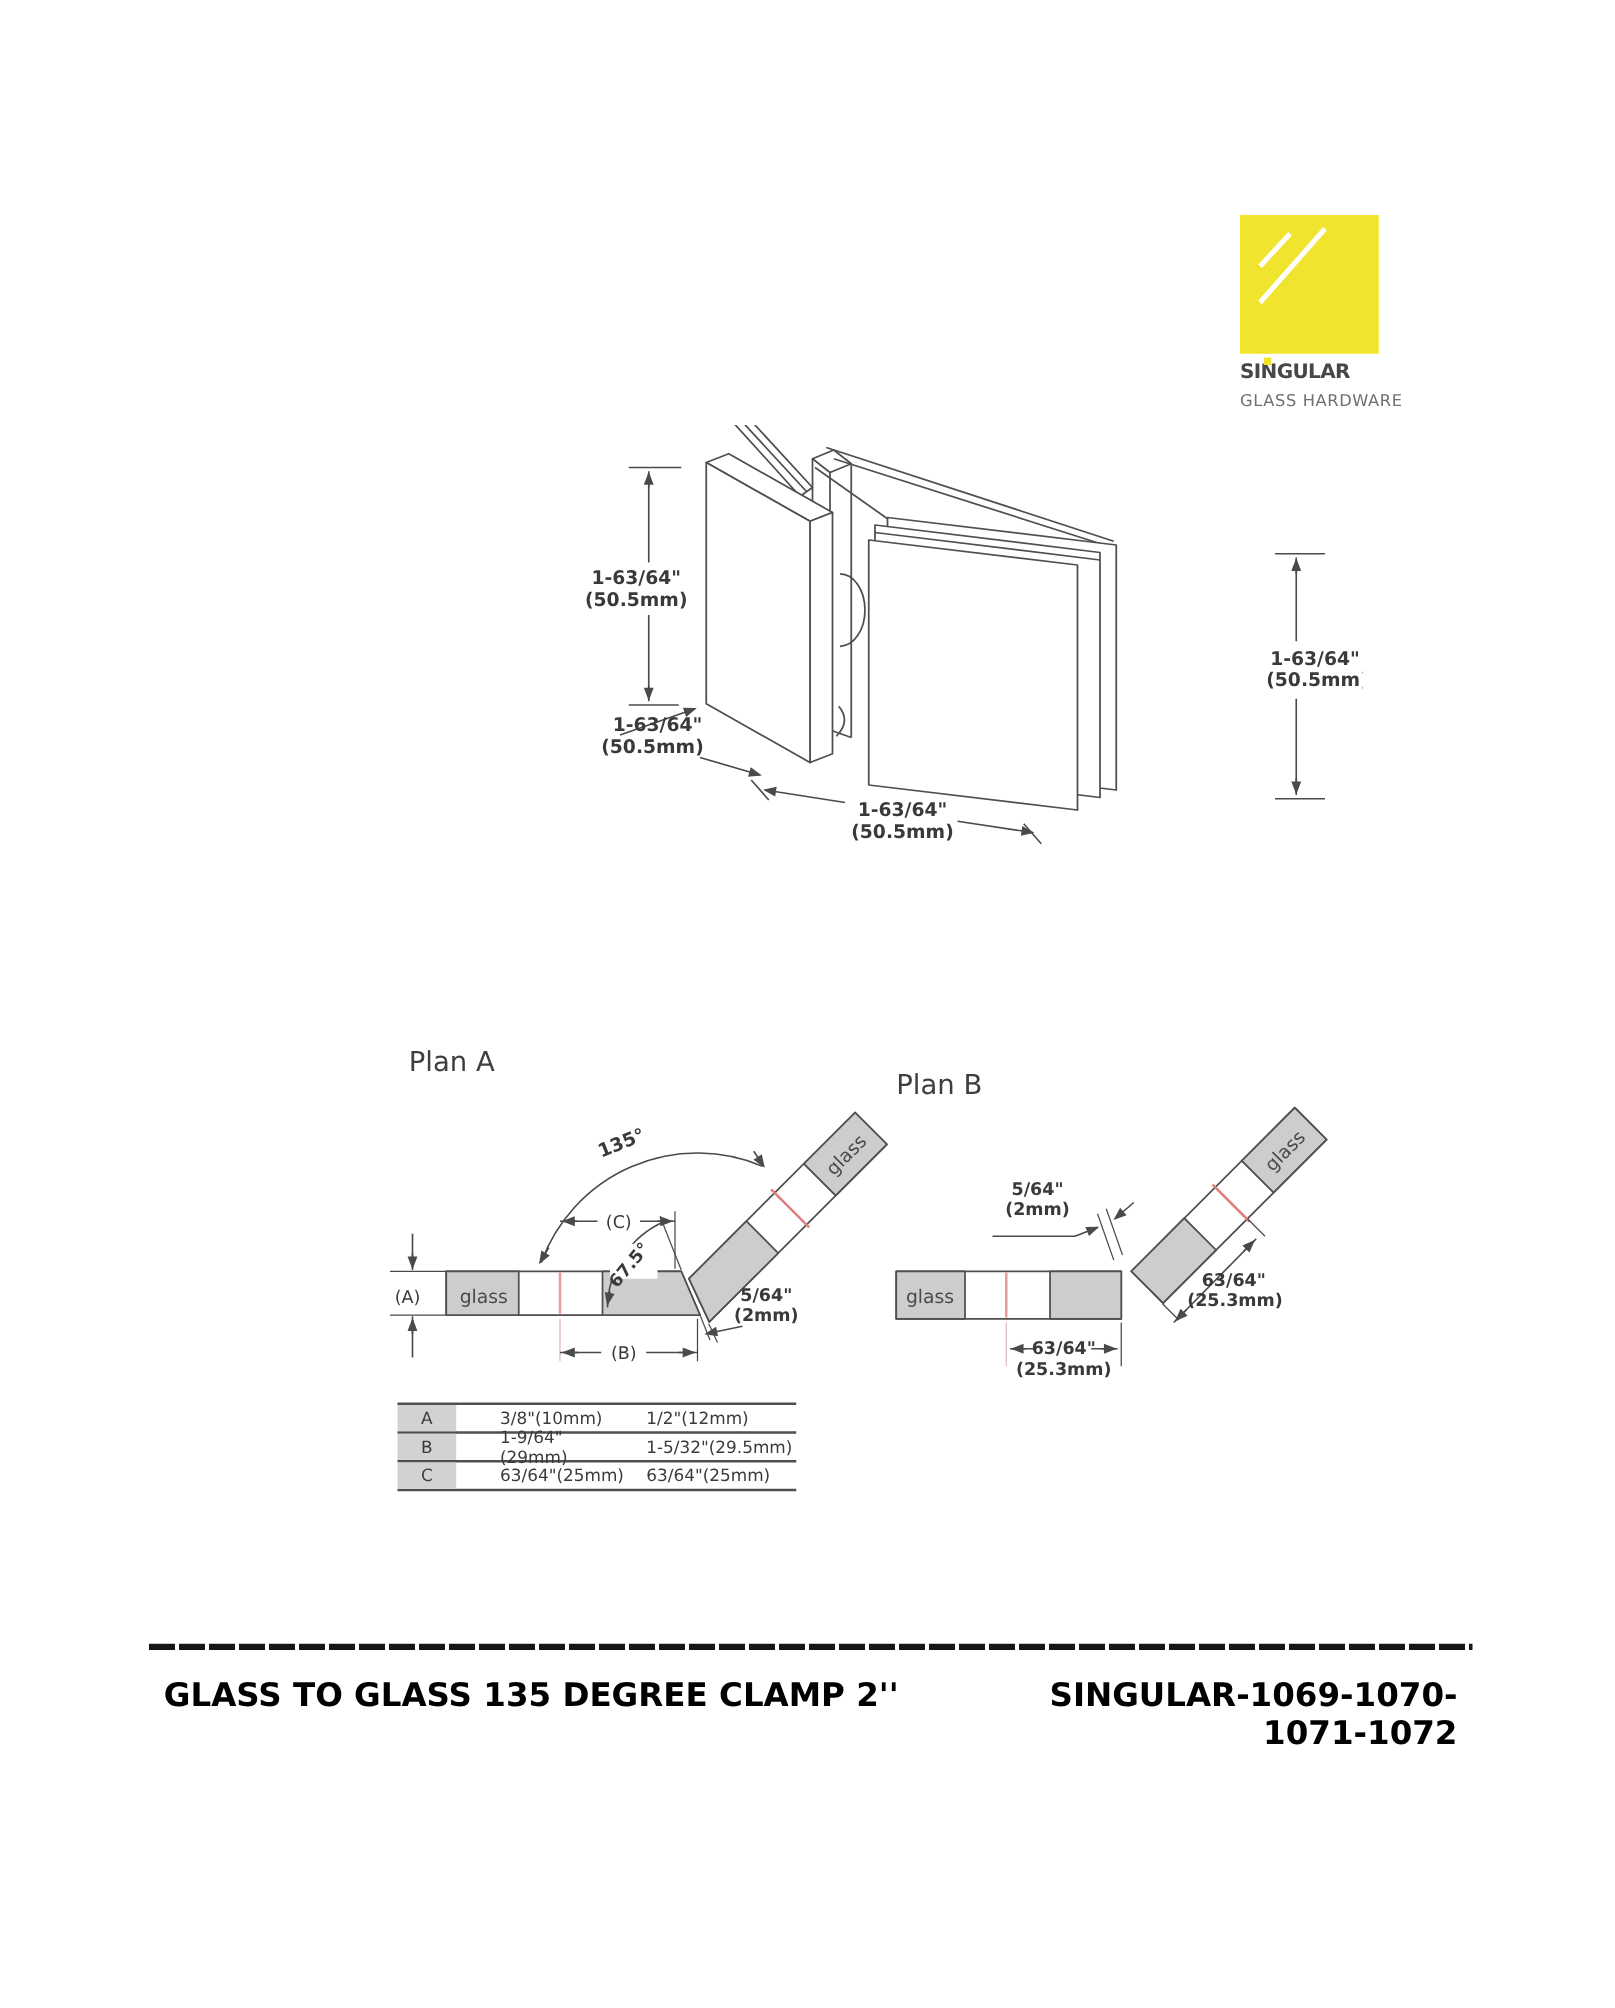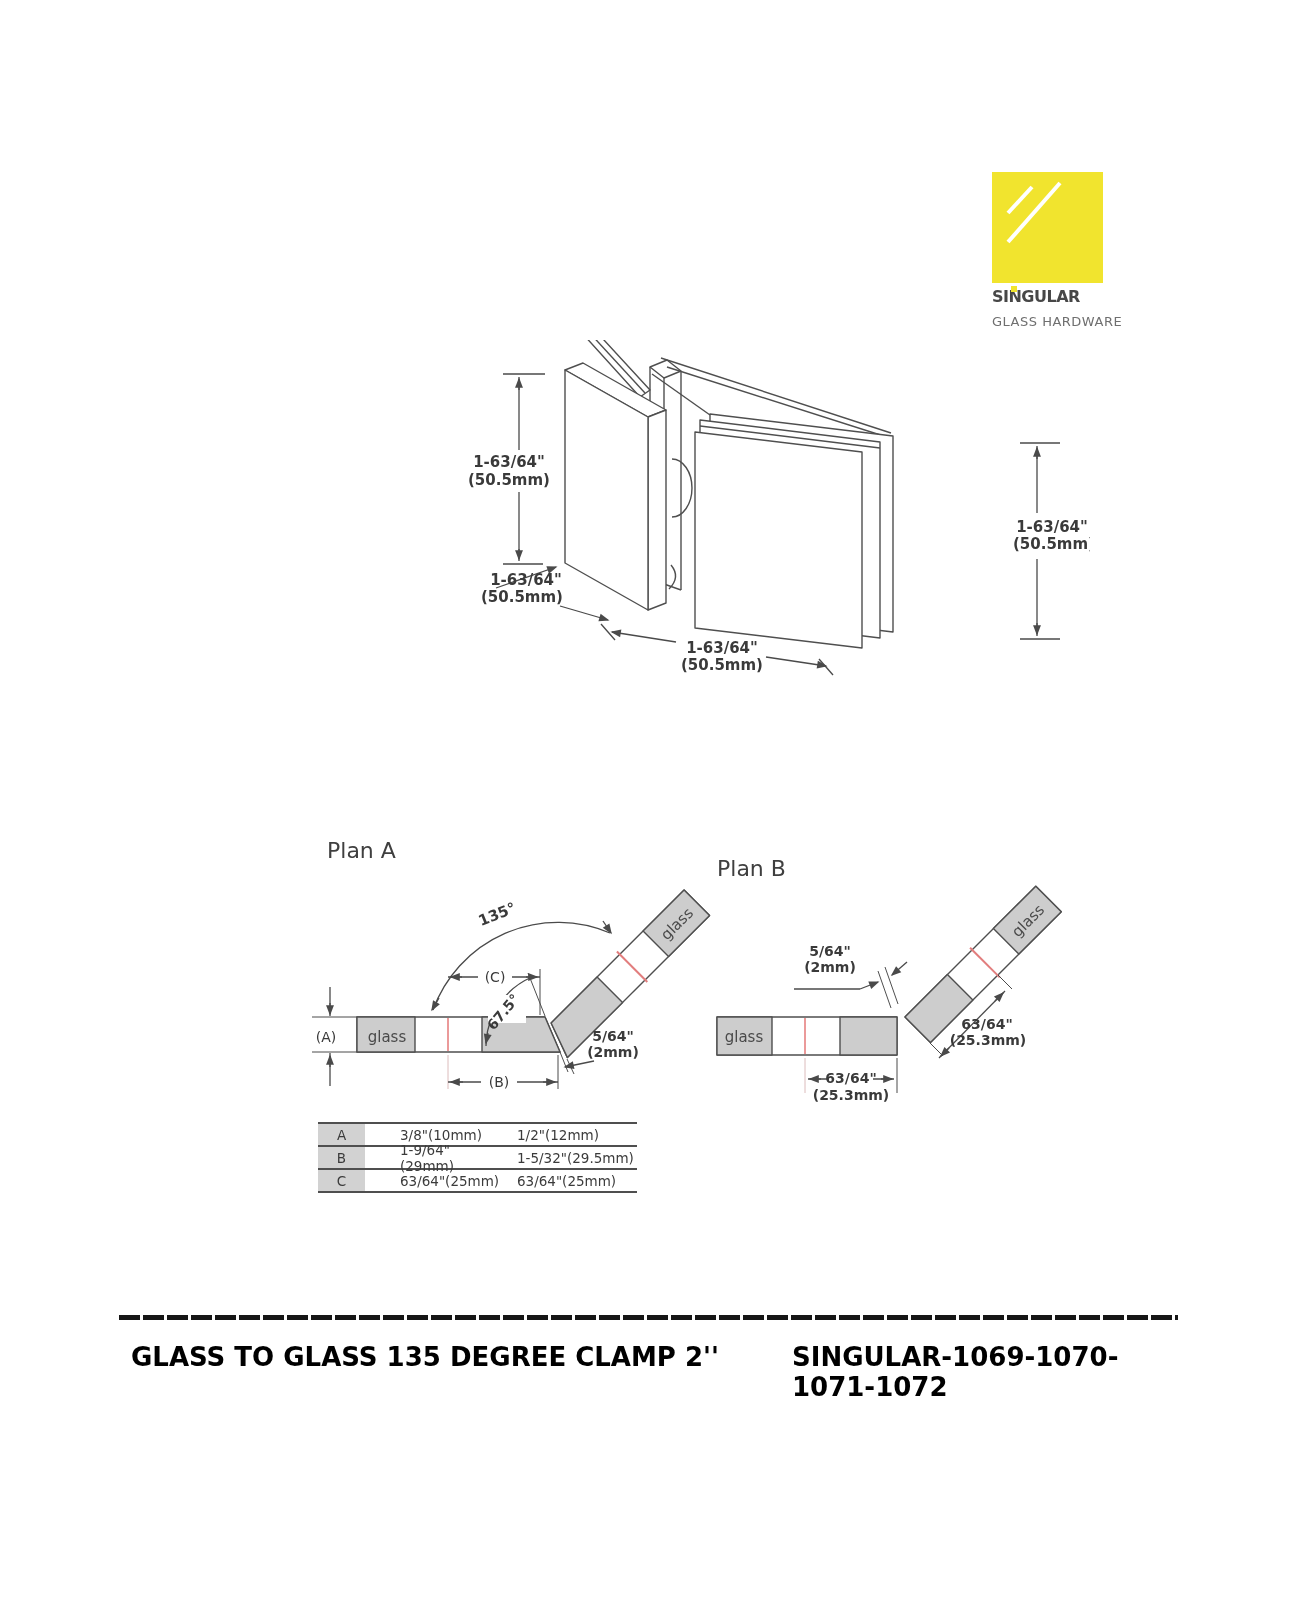--- a/index.html
+++ b/index.html
@@ -25,21 +25,21 @@
   #spec-table{left:318px;top:1122px;width:319px;border-top:2px solid #4f4f4f;font-size:13.5px;color:#3b3b3b;}
   .trow{display:flex;align-items:center;height:21px;border-bottom:2px solid #4f4f4f;}
   .tkey{flex:0 0 47px;align-self:stretch;background:#d2d2d2;display:flex;align-items:center;justify-content:center;}
   .tv1{flex:0 0 135px;padding-left:35px;box-sizing:border-box;}
   .tv2{flex:1;padding-left:17px;}
   
   #separator{left:119px;top:1315px;width:1059px;height:5px;
      background:repeating-linear-gradient(90deg,#161616 0 21px,transparent 21px 24px);}
   .footer-text{top:1342px;font-size:26px;font-weight:bold;color:#000;}
   #footer-left{left:131px;}
-  #footer-right{left:792px;width:350px;}
+  #footer-right{left:816px;width:350px;text-align:right;}
 </style>
 </head>
 <body>
 
 <div id="page">
 
   <div class="abs" id="logo-square">
     <svg width="111" height="111">
       <line x1="16" y1="41" x2="40" y2="15" stroke="#ffffff" stroke-width="4"></line>
       <line x1="16" y1="70" x2="68" y2="11" stroke="#ffffff" stroke-width="4"></line>

